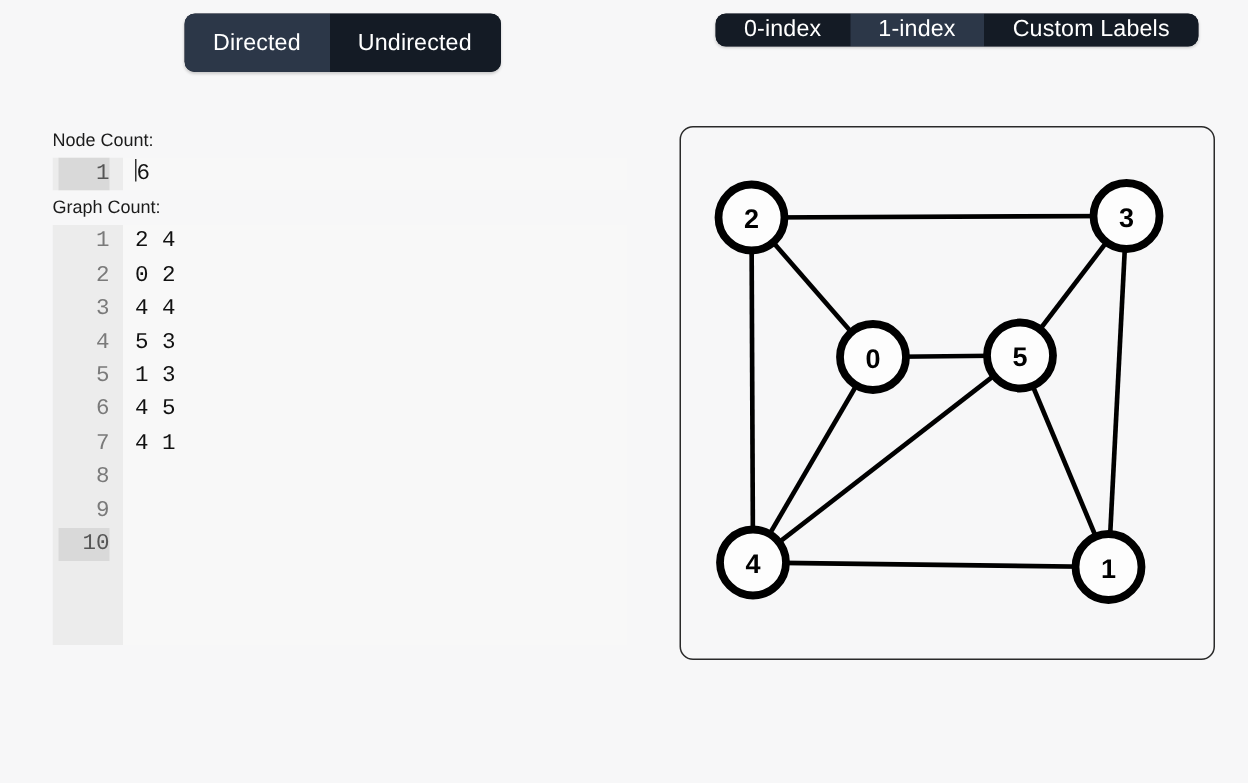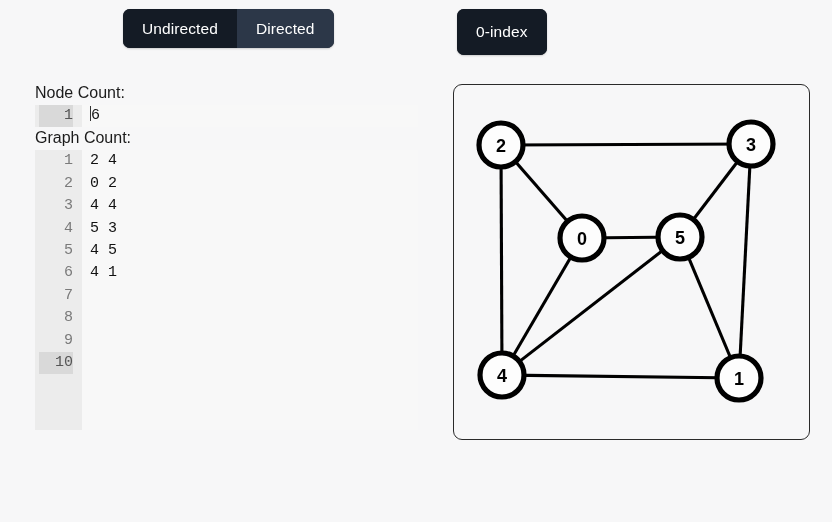--- a/index.html
+++ b/index.html
@@ -19,21 +19,21 @@
   
   .seg-group {
     position: absolute;
     display: flex;
     background: #141b25;
     border-radius: 7px;
     overflow: hidden;
     box-shadow: 0 1px 2px rgba(0,0,0,.18);
   }
   #toggle-direction { left: 123px; top: 9px; height: 39px; }
-  #toggle-indexing  { left: 457px; top: 9px; height: 46px; }
+  #toggle-indexing  { left: 477px; top: 9px; height: 22px; }
 
   .seg-btn {
     display: flex;
     align-items: center;
     justify-content: center;
     padding: 0 19px;
     height: 100%;
     color: #ffffff;
     font-size: 15.5px;
     line-height: 1;
@@ -49,21 +49,21 @@
   }
 
   
   .editor-col {
     position: absolute;
     left: 35px;
     top: 82px;
     width: 383px;
   }
   .editor-label {
-    font-size: 16px;
+    font-size: 12px;
     color: #1b1b1b;
     line-height: 22px;
     margin: 0 0 0 0;
     font-family: "Liberation Sans", sans-serif;
   }
 
   .code-editor {
     background: #f8f8f8;
     display: flex;
     font-family: "Liberation Mono", monospace;
@@ -142,26 +142,28 @@
     font-weight: bold;
     fill: #000;
     text-anchor: middle;
     dominant-baseline: central;
   }
 </style>
 </head>
 <body>
 
 <div class="seg-group" id="toggle-direction">
+  <button class="seg-btn active">Directed</button>
   <button class="seg-btn">Undirected</button>
-  <button class="seg-btn active">Directed</button>
 </div>
 
 <div class="seg-group" id="toggle-indexing">
   <button class="seg-btn">0-index</button>
+  <button class="seg-btn active">1-index</button>
+  <button class="seg-btn">Custom Labels</button>
 </div>
 
 <div class="editor-col">
 
   <div class="editor-label">Node Count:</div>
 
   <div class="code-editor" id="node-count-editor">
     <div class="gutter">
         <div class="ln active">1</div>
       </div>
@@ -183,20 +185,21 @@
         <div class="ln">7</div>
         <div class="ln">8</div>
         <div class="ln">9</div>
         <div class="ln active">10</div>
       </div>
     <div class="code">
         <div class="cl"><span>2 4</span></div>
         <div class="cl"><span>0 2</span></div>
         <div class="cl"><span>4 4</span></div>
         <div class="cl"><span>5 3</span></div>
+        <div class="cl"><span>1 3</span></div>
         <div class="cl"><span>4 5</span></div>
         <div class="cl"><span>4 1</span></div>
       </div>
   </div>
 
 </div>
 
 <div id="graph-panel">
   <svg id="graph-svg" width="355" height="354" viewBox="0 0 355 354">
     <g id="edge-layer">

